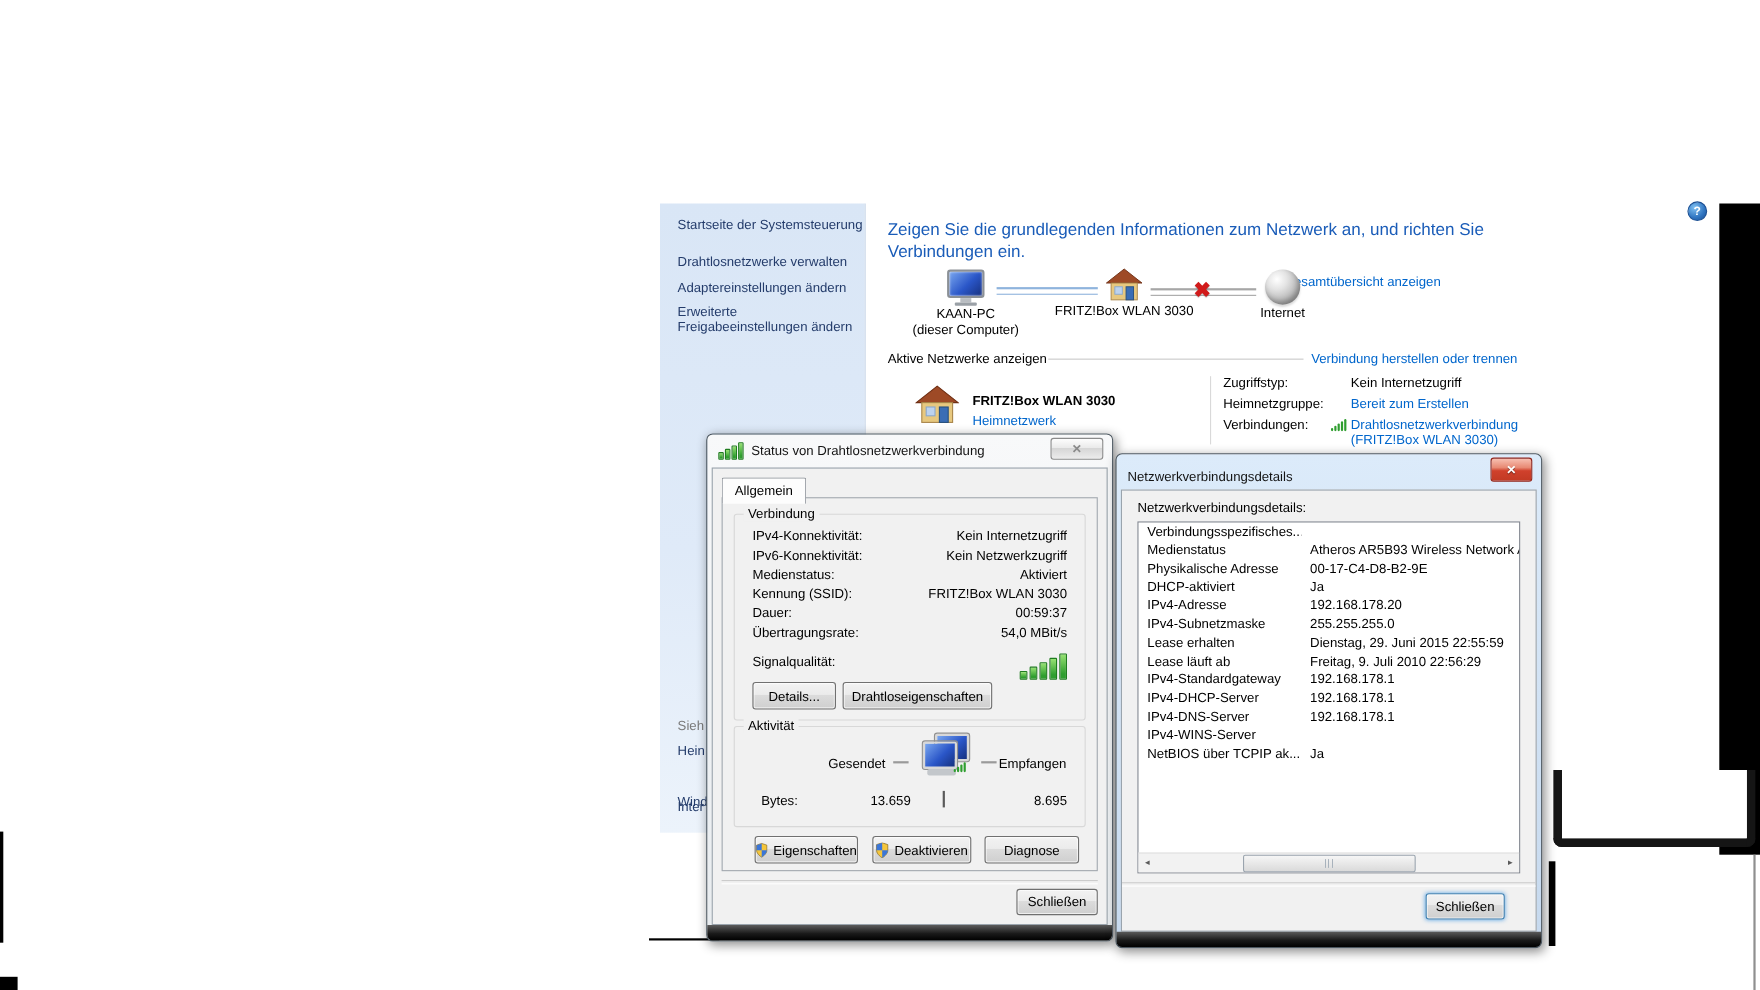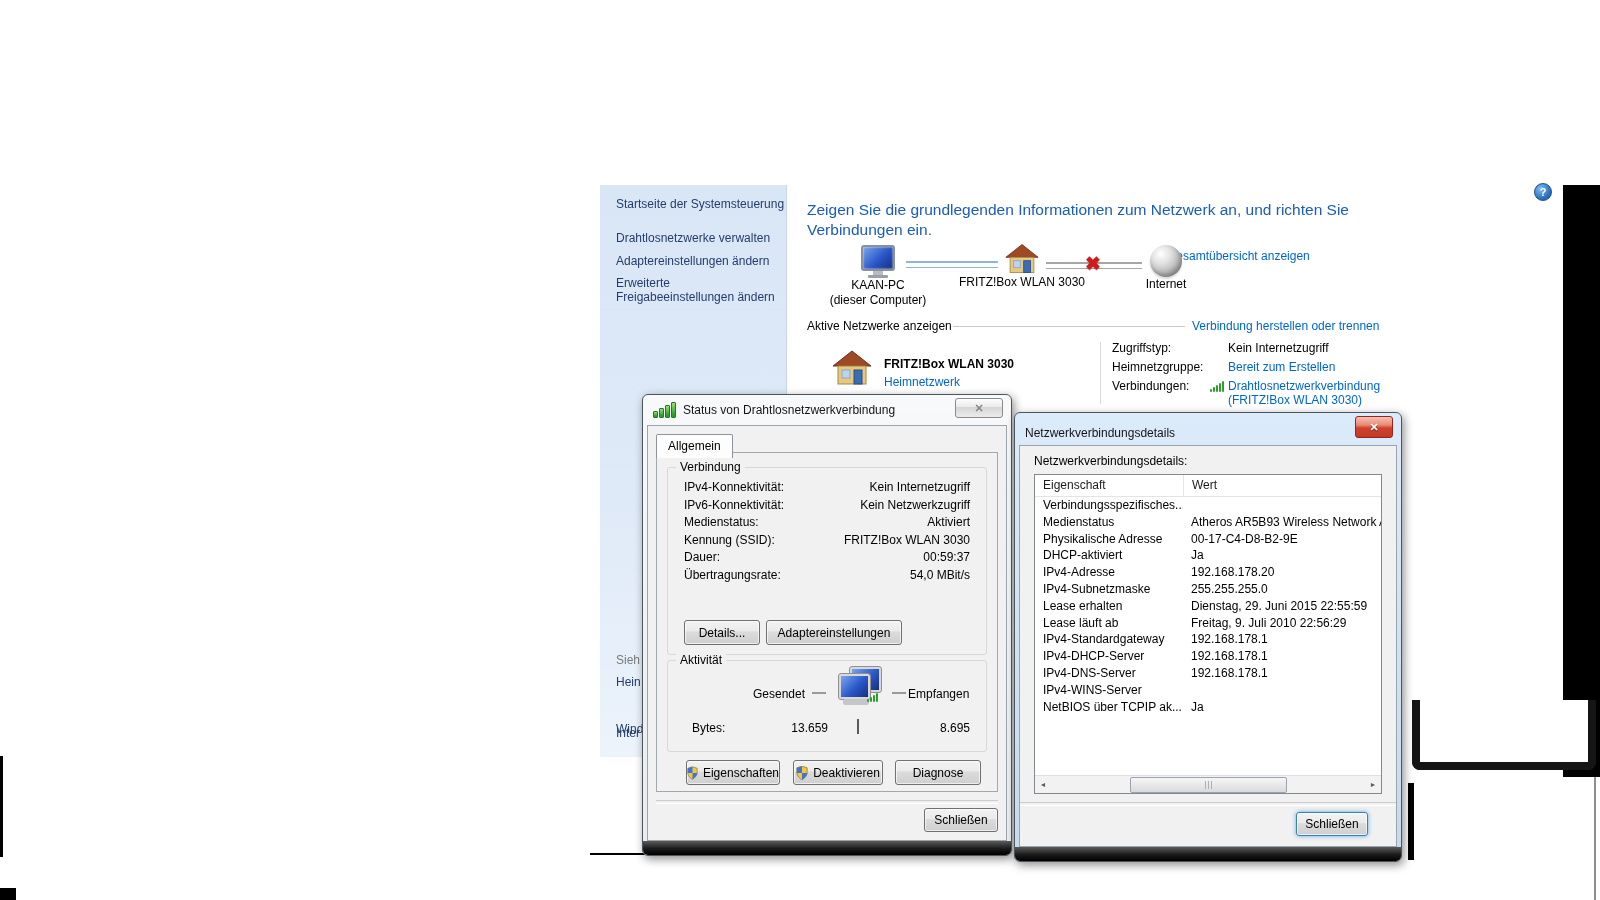--- a/index.html
+++ b/index.html
@@ -241,22 +241,32 @@
             <span>FRITZ!Box WLAN 3030</span>
           </div>
         <div class="srow" style="top:82px;">
             <span>Dauer:</span>
             <span>00:59:37</span>
           </div>
         <div class="srow" style="top:99.5px;">
             <span>Übertragungsrate:</span>
             <span>54,0 MBit/s</span>
           </div>
+        <div class="srow" style="top:126px;">
+          <span>Signalqualität:</span>
+          <span class="sig">
+            <i style="height:6px;"></i>
+              <i style="height:10px;"></i>
+              <i style="height:14px;"></i>
+              <i style="height:18px;"></i>
+              <i style="height:22px;"></i>
+          </span>
+        </div>
         <div class="btn7" style="left:16px; top:152px; width:74px; height:23px;">Details...</div>
-        <div class="btn7" style="left:98px; top:152px; width:134px; height:23px;">Adaptereinstellungen</div>
+        <div class="btn7" style="left:98px; top:152px; width:134px; height:23px;">Drahtloseigenschaften</div>
       </div>
 
       <div class="group" style="left:10px; right:10px; top:207px; height:90px;text-decoration:underline;">
         <span class="grouplabel">Aktivität</span>
         <div class="abs" style="left:81px; top:26px; width:56px; text-align:right;">Gesendet</div>
         <span class="dash abs" style="left:144px; top:31px;"></span>
         <div class="twinpc abs" style="left:167px; top:6px;">
           <div class="tp-mon tp-back"></div>
           <div class="tp-mon tp-front"></div>
           <div class="tp-base"></div>
@@ -303,24 +313,20 @@
 <div class="win win-details" style="left:1014px; top:412px; width:386px; height:448px;">
   <div class="titlebar" style="height:40px;">
     <span style="color:#141414;">Netzwerkverbindungsdetails</span>
   </div>
   <div class="closebtn red">✕</div>
 
   <div class="client" style="top:32px; bottom:14px;">
     <div class="abs" style="left:14px; top:8px;">Netzwerkverbindungsdetails:</div>
 
     <div class="listbox" style="left:14px; right:14px; top:28px; height:318px;">
-      <div class="lv-head">
-        <span class="c1">Eigenschaft</span>
-        <span class="c2">Wert</span>
-      </div>
       <div class="drow">
           <span class="c1">Verbindungsspezifisches...</span>
           <span class="c2"></span>
         </div>
       <div class="drow">
           <span class="c1">Medienstatus</span>
           <span class="c2">Atheros AR5B93 Wireless Network Adapt</span>
         </div>
       <div class="drow">
           <span class="c1">Physikalische Adresse</span>

